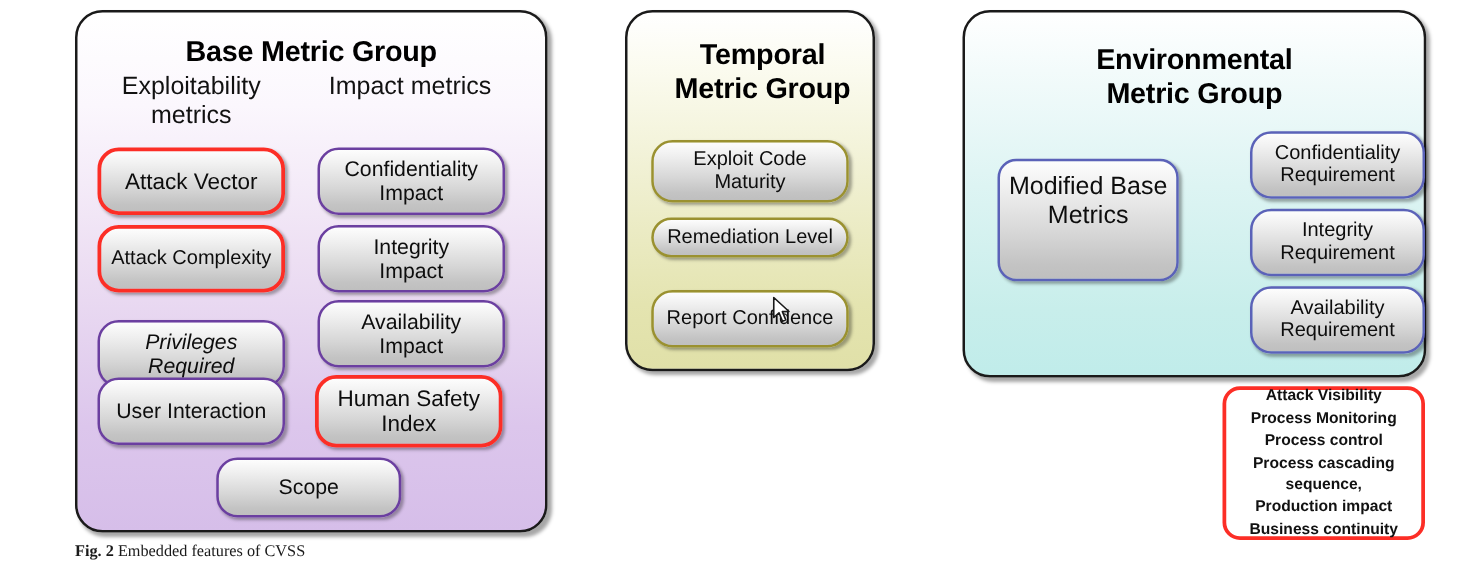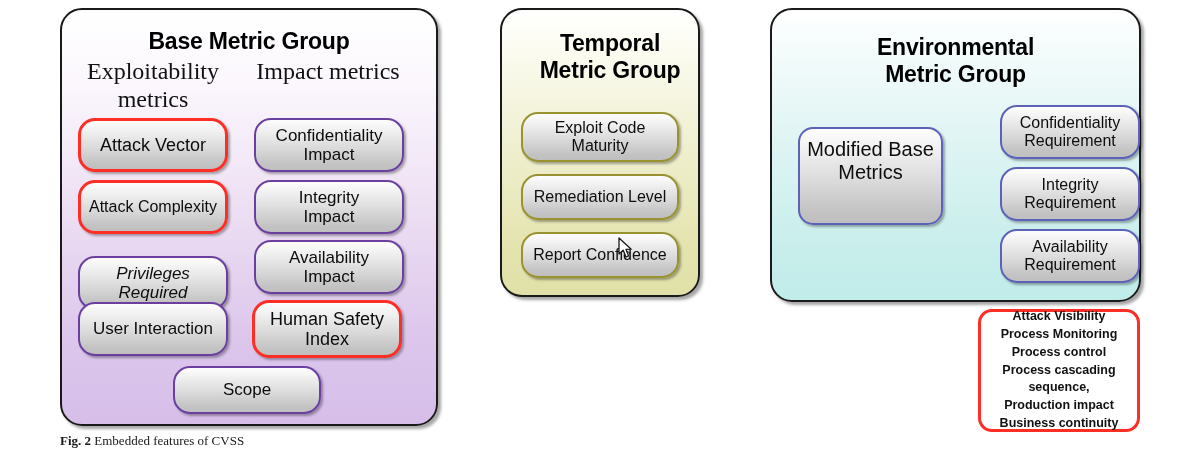--- a/index.html
+++ b/index.html
@@ -42,24 +42,23 @@
     color: #000000;
     letter-spacing: -0.2px;
   }
   #panel-base .panel-title { top: 18px; font-size: 23px; }
   #panel-temporal .panel-title { top: 20px; font-size: 23px; line-height: 1.18; padding-left: 20px; }
   #panel-environmental .panel-title { top: 24px; font-size: 23px; line-height: 1.18; }
 
   .col-head {
     position: absolute;
     text-align: center;
-    font-size: 24px;
+    font-size: 20px;
     color: #111;
     line-height: 1.15;
-    font-family: Liberation Serif, serif;
   }
 
   
   .pill {
     position: absolute;
     box-sizing: border-box;
     border-radius: 17px;
     background: linear-gradient(to bottom, #fdfdfd 0%, #f0f0f0 22%, #d6d6d6 62%, #c3c3c3 88%, #bfbfbf 100%);
     display: flex;
     align-items: center;
@@ -86,21 +85,21 @@
   #b-user-interaction  { left: 78px;  top: 302px; height: 54px; }
   #b-scope             { left: 173px; top: 366px; height: 48px; width: 148px; }
   #b-confidentiality   { left: 254px; top: 118px; height: 54px; }
   #b-integrity         { left: 254px; top: 180px; height: 54px; }
   #b-availability      { left: 254px; top: 240px; height: 54px; }
   #b-human-safety      { left: 252px; top: 300px; height: 58px; }
 
   
   .tp { left: 521px; width: 158px; }
   #t-exploit-code   { top: 112px; height: 50px; }
-  #t-remediation    { top: 174px; height: 46px; }
+  #t-remediation    { top: 174px; height: 32px; }
   #t-report-conf    { top: 232px; height: 46px; }
 
   
   #e-modified-base {
     left: 798px; top: 127px; width: 145px; height: 98px;
     border: 2.5px solid #5b62b8;
     border-radius: 15px;
     display: block;
     padding-top: 9px;
   }

